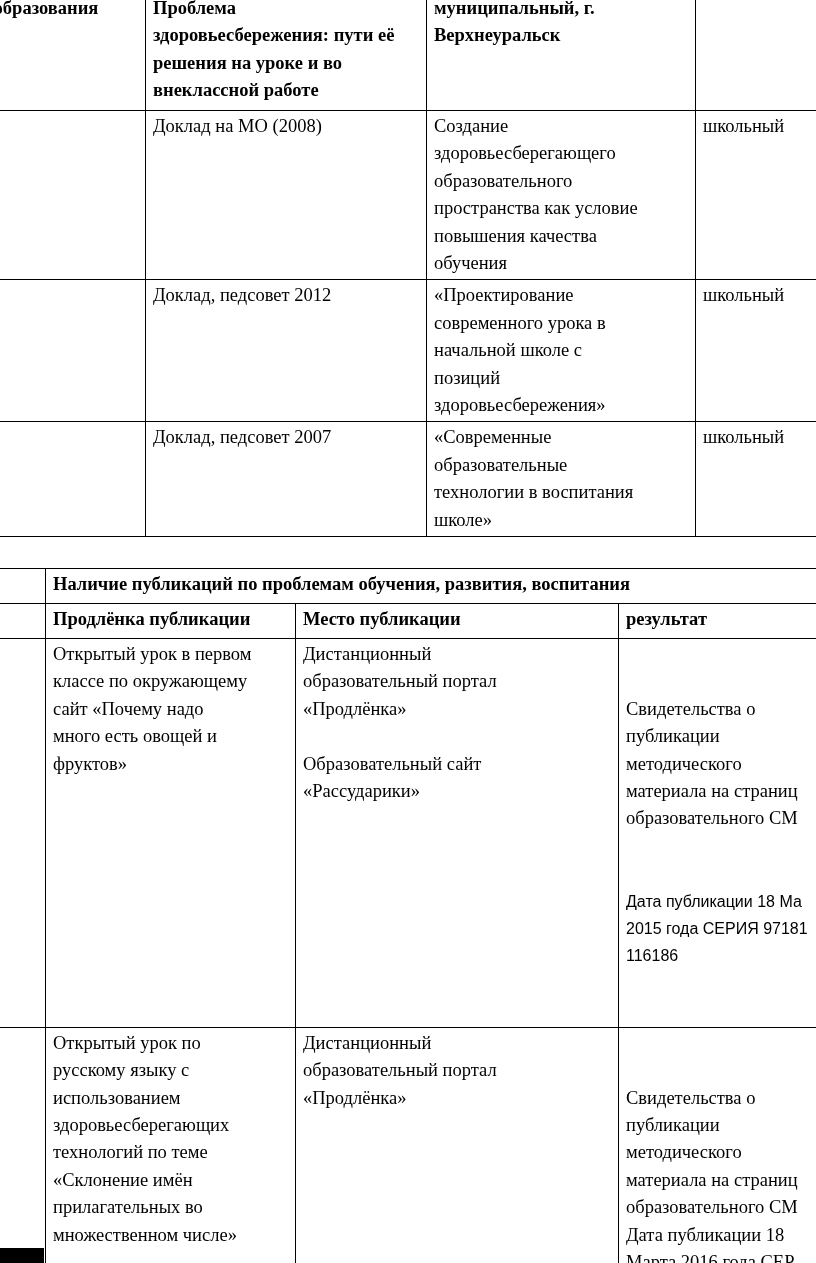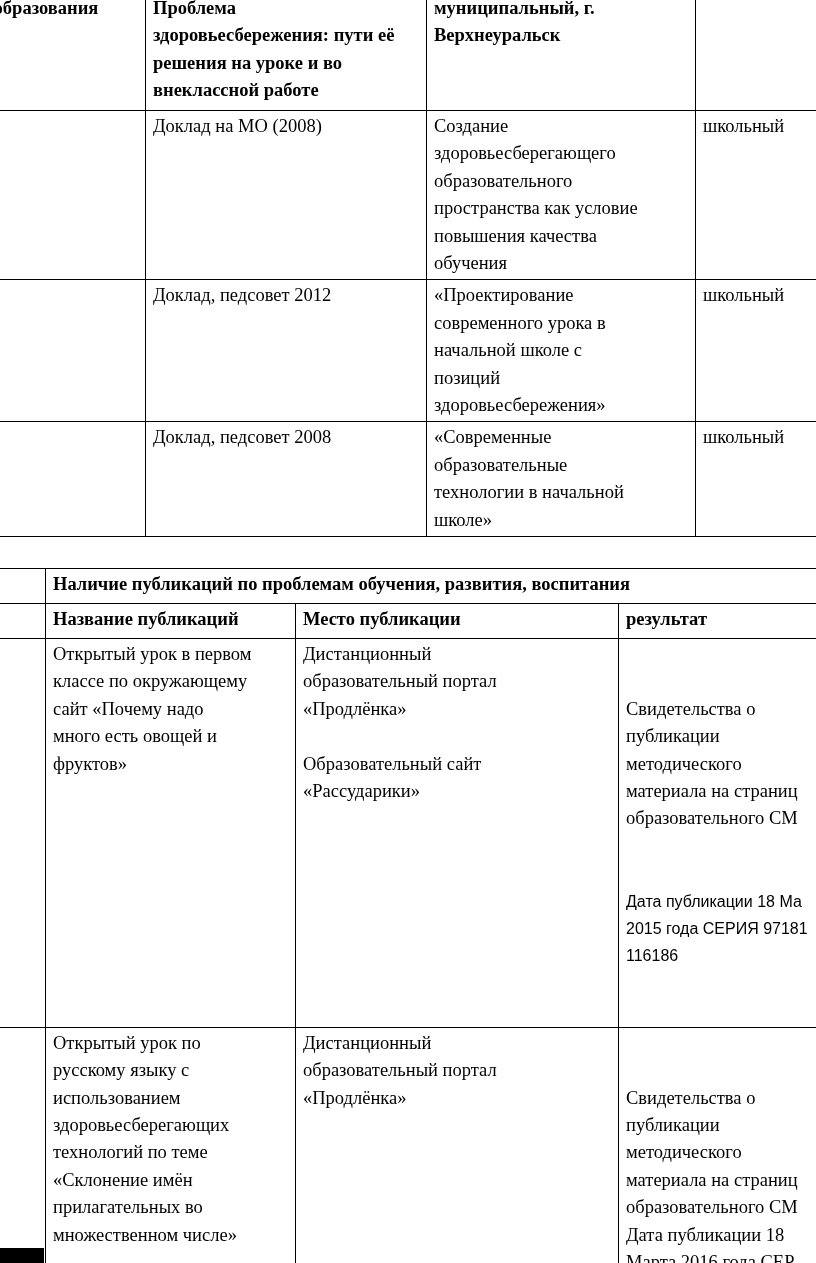--- a/index.html
+++ b/index.html
@@ -83,45 +83,45 @@
         <td>Доклад, педсовет 2012</td>
         <td>«Проектирование
 современного урока в
 начальной школе с
 позиций
 здоровьесбережения»</td>
         <td>школьный</td>
       </tr>
       <tr style="height:113px">
         <td></td>
-        <td>Доклад, педсовет 2008</td>
+        <td>Доклад, педсовет 2007</td>
         <td>«Современные
 образовательные
-технологии в начальной
+технологии в воспитания
 школе»</td>
         <td>школьный</td>
       </tr>
     </tbody>
   </table>
 
   <table class="t t2">
     <colgroup>
       <col style="width:81px">
         <col style="width:250px">
         <col style="width:323px">
         <col style="width:262px">
     </colgroup>
     <tbody>
       <tr class="b" style="height:35px">
         <td></td>
         <td colspan="3">Наличие публикаций по проблемам обучения, развития, воспитания</td>
       </tr>
       <tr class="b" style="height:35px">
         <td></td>
-        <td>Название публикаций</td>
+        <td>Продлёнка публикации</td>
         <td>Место публикации</td>
         <td>результат</td>
       </tr>
       <tr style="height:257px">
         <td></td>
         <td>Открытый урок в первом
 классе по окружающему
 сайт «Почему надо
 много есть овощей и
 фруктов»</td>

